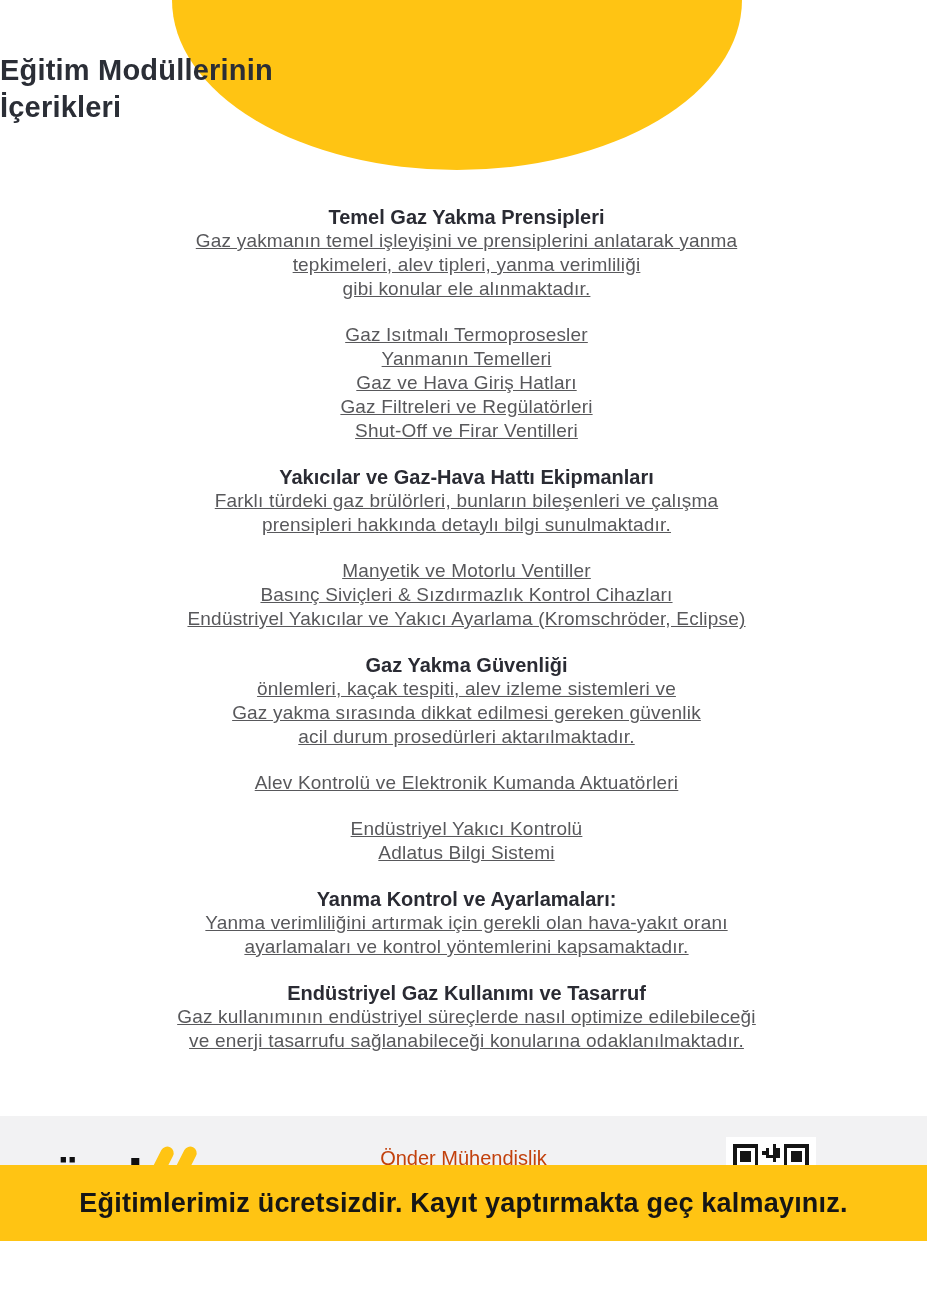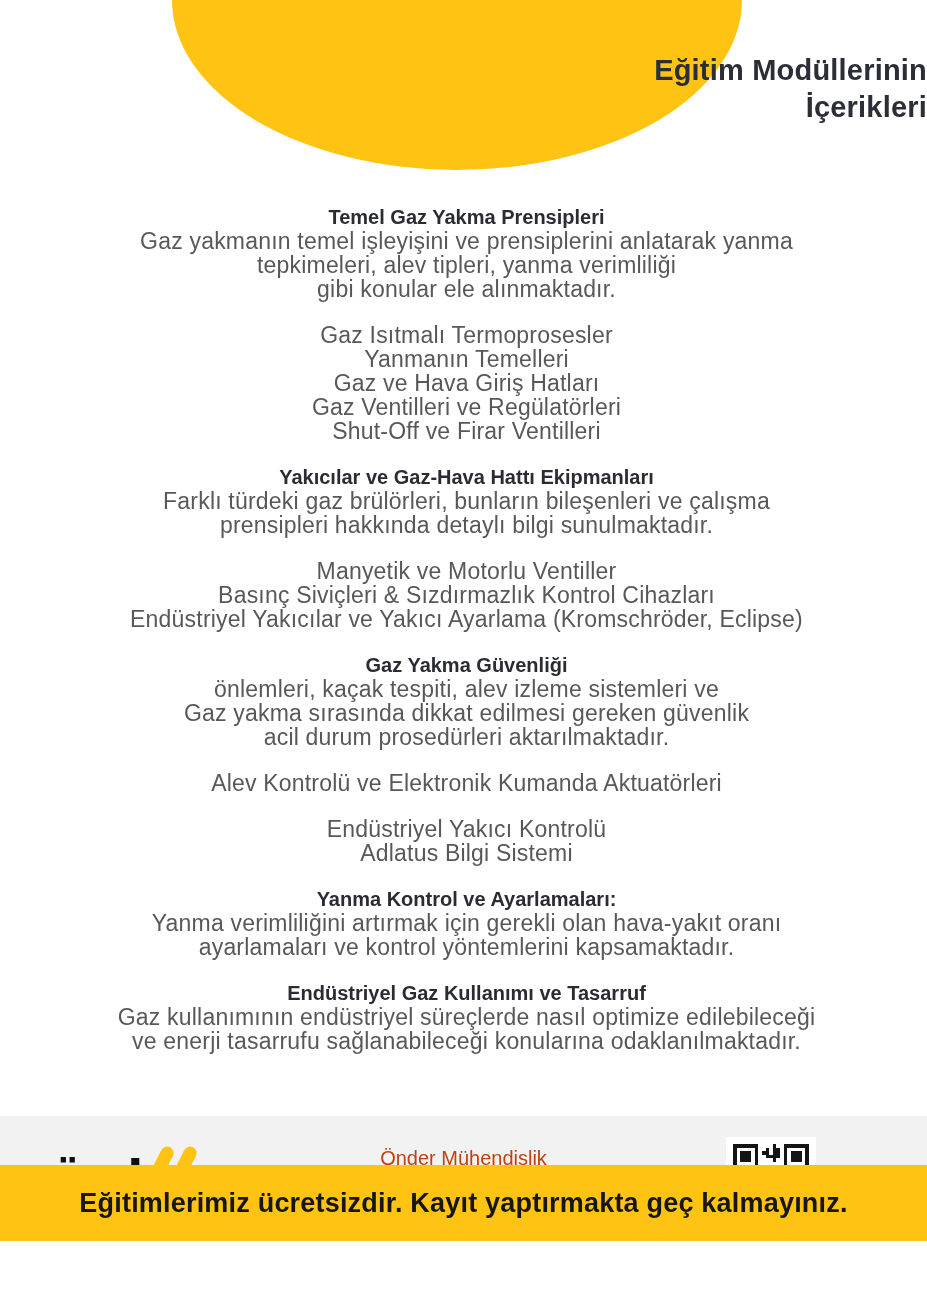--- a/index.html
+++ b/index.html
@@ -23,47 +23,47 @@
   .hero-ellipse{
     position:absolute;
     left:172px;top:-170px;
     width:570px;height:340px;
     border-radius:50%;
     background:var(--yellow);
   }
   .hero-title{
     position:absolute;
     left:0;right:0;top:52px;
-    text-align:right;
+    text-align:left;
     color:#2B2E36;
     font-weight:700;
     font-size:29px;
     line-height:37px;
     letter-spacing:0.2px;
-    padding-left:10px;
   }
   
   .content{
     position:absolute;
     left:0;right:0;top:205px;
     text-align:center;
     margin-left:6px;
   }
   .block{margin-bottom:22px;}
   .section-heading{
     font-size:20px;
     line-height:24px;
     font-weight:700;
     color:var(--ink);
   }
   .body-line,.item-line{
-    font-size:23px;
+    font-size:19px;
     line-height:24px;
     color:var(--body);
     letter-spacing:0.2px;
+    text-decoration:underline;
   }
   
   .footer{
     position:absolute;
     left:0;right:0;top:1116px;height:122px;
     background:var(--footer-bg);
   }
   .footer-text{
     position:absolute;
     left:0;right:0;top:29px;
@@ -134,21 +134,21 @@
       <div class="block">
         <div class="section-heading">Temel Gaz Yakma Prensipleri</div>
         <div class="body-line">Gaz yakmanın temel işleyişini ve prensiplerini anlatarak yanma</div>
         <div class="body-line">tepkimeleri, alev tipleri, yanma verimliliği</div>
         <div class="body-line">gibi konular ele alınmaktadır.</div>
       </div>
       <div class="block">
         <div class="item-line">Gaz Isıtmalı Termoprosesler</div>
         <div class="item-line">Yanmanın Temelleri</div>
         <div class="item-line">Gaz ve Hava Giriş Hatları</div>
-        <div class="item-line">Gaz Ventilleri ve Regülatörleri</div>
+        <div class="item-line">Gaz Filtreleri ve Regülatörleri</div>
         <div class="item-line">Shut-Off ve Firar Ventilleri</div>
       </div>
       <div class="block">
         <div class="section-heading">Yakıcılar ve Gaz-Hava Hattı Ekipmanları</div>
         <div class="body-line">Farklı türdeki gaz brülörleri, bunların bileşenleri ve çalışma</div>
         <div class="body-line">prensipleri hakkında detaylı bilgi sunulmaktadır.</div>
       </div>
       <div class="block">
         <div class="item-line">Manyetik ve Motorlu Ventiller</div>
         <div class="item-line">Basınç Siviçleri &amp; Sızdırmazlık Kontrol Cihazları</div>

